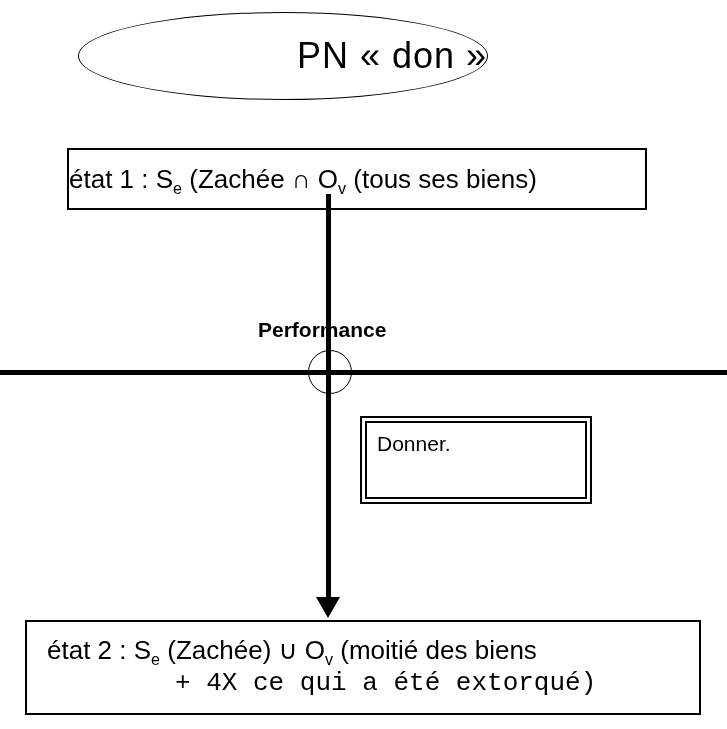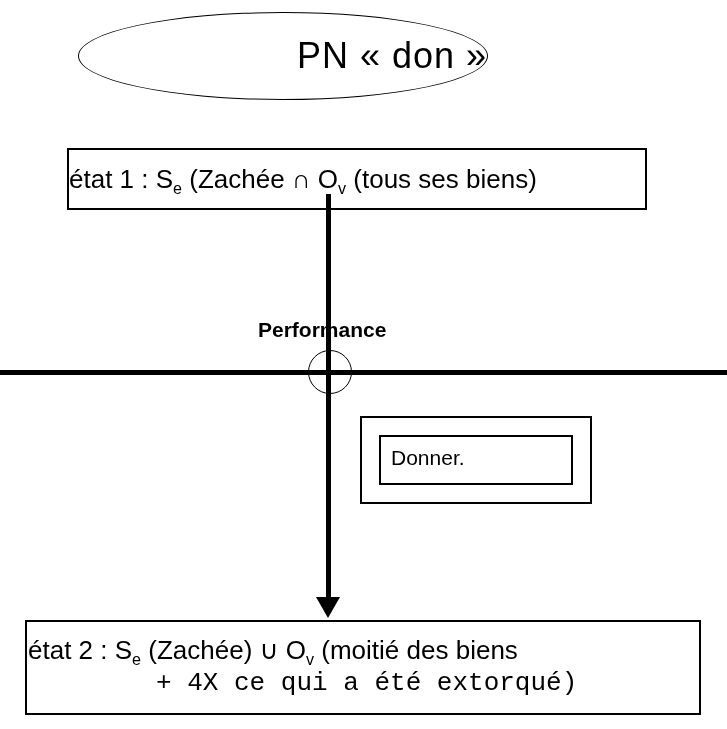--- a/index.html
+++ b/index.html
@@ -41,21 +41,21 @@
   .state1-box {
     left: 25px; top: 148px;
     width: 580px; height: 62px;
     display: flex;
     align-items: center;
     margin-left: 42px;
   }
   .state2-box {
     left: 25px; top: 620px;
     width: 676px; height: 95px;
-    padding: 12px 8px 8px 1px;
+    padding: 12px 8px 8px 20px;
   }
   .state2-box .line2 { padding-left: 128px; font-family: Liberation Mono, monospace; }
 
   sub.subscript {
     font-size: 0.62em;
     vertical-align: sub;
     line-height: 0;
   }
 
   
@@ -100,21 +100,21 @@
     font-weight: bold;
   }
 
   
   .action-box-outer {
     position: absolute;
     left: 360px; top: 416px;
     width: 232px; height: 88px;
     border: 2px solid #000;
     background: #fff;
-    padding: 17px;
+    padding: 3px;
   }
   .action-box-inner {
     width: 100%; height: 100%;
     border: 2px solid #000;
     padding: 6px 0 0 10px;
     font-size: 21px;
     line-height: 1.45;
   }
 </style>
 </head>

